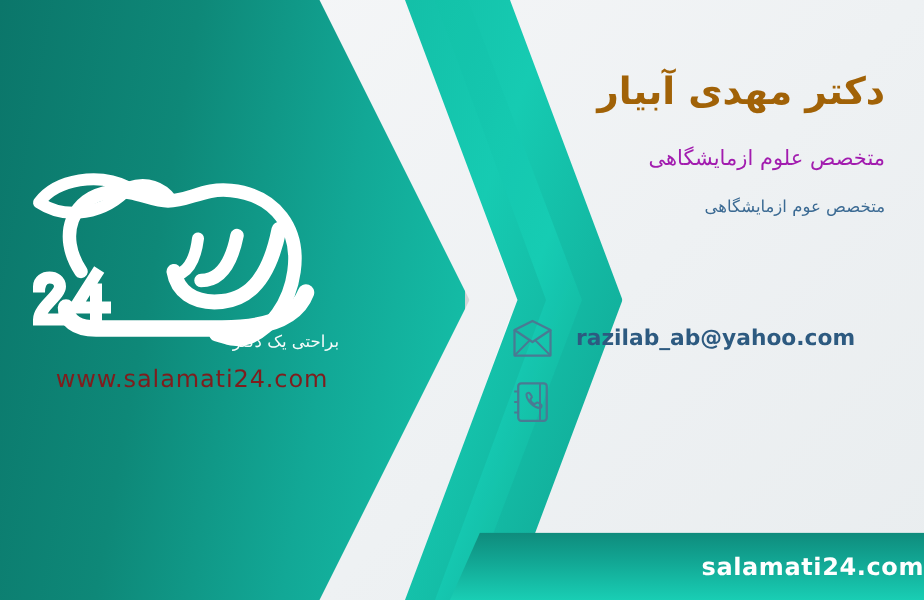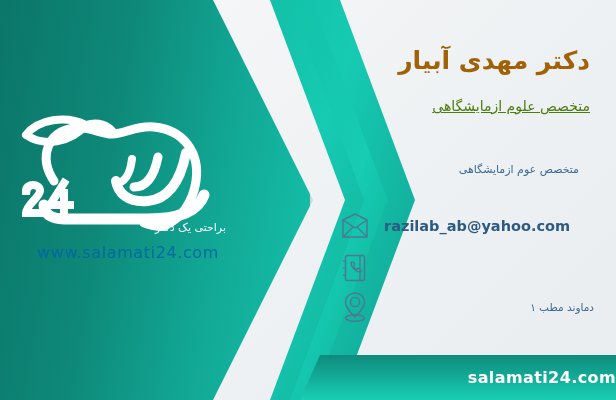--- a/index.html
+++ b/index.html
@@ -75,21 +75,21 @@
     direction: rtl;
     white-space: nowrap;
     opacity: .97;
   }
   .logo-url {
     position: absolute;
     left: 0; right: 0; top: 148px;
     text-align: center;
     font-size: 16px;
     letter-spacing: .6px;
-    color: #0369a1;
+    color: #7f1d1d;
     direction: ltr;
     font-family: "DejaVu Sans", "Liberation Sans", sans-serif;
   }
 
   
   .content {
     position: absolute;
     left: 330px; top: 0;
     width: 268px; height: 400px;
     text-align: right;
@@ -104,32 +104,30 @@
     color: #a16207;
     letter-spacing: 0px;
     line-height: 1.2;
     white-space: nowrap;
   }
   .doc-spec1 {
     position: absolute;
     right: 8px; top: 97px;
     width: 250px;
     font-size: 14px;
-    color: #4d7c0f;
+    color: #a21caf;
     line-height: 1.3;
-    text-decoration: underline;
   }
   .doc-spec2 {
     position: absolute;
-    right: 19px; top: 131px;
+    right: 8px; top: 131px;
     width: 250px;
     font-size: 11px;
     color: #3b6a93;
     line-height: 1.3;
-    margin-top: 32px;
   }
 
   
   .contact-row {
     position: absolute;
     right: 4px;
     display: flex;
     align-items: center;
     justify-content: flex-end;
     flex-direction: row-reverse;
@@ -249,31 +247,20 @@
                    C15.6 15.5, 16.2 15, 16.9 15.5 L18.5 16.6 C19.5 17.4, 18.9 18.9, 17.9 18.9
                    C14 19, 9 14, 9 10 Z" fill="none" stroke="#4a7a93" stroke-width="1.4" stroke-linejoin="round"></path>
           <line x1="0.8" y1="8" x2="3.5" y2="8" stroke="#4a7a93" stroke-width="1.2"></line>
           <line x1="0.8" y1="15" x2="3.5" y2="15" stroke="#4a7a93" stroke-width="1.2"></line>
           <line x1="0.8" y1="22" x2="3.5" y2="22" stroke="#4a7a93" stroke-width="1.2"></line>
         </svg>
       </span>
       <span class="c-text"></span>
     </div>
 
-    <div class="contact-row c-addr">
-      <span class="c-icon">
-        <svg width="30" height="32" viewBox="0 0 30 32" aria-hidden="true">
-          <path d="M15 2 C9.5 2, 5.5 6, 5.5 11 C5.5 17.5, 15 26, 15 26 C15 26, 24.5 17.5, 24.5 11
-                   C24.5 6, 20.5 2, 15 2 Z" fill="none" stroke="#4a7a93" stroke-width="1.5"></path>
-          <circle cx="15" cy="11" r="4.6" fill="none" stroke="#4a7a93" stroke-width="1.4"></circle>
-          <ellipse cx="15" cy="27" rx="9.5" ry="3.2" fill="none" stroke="#4a7a93" stroke-width="1.4"></ellipse>
-        </svg>
-      </span>
-      <span class="c-text rtl">دماوند مطب ۱</span>
-    </div>
 
   </div>
 
   <div class="footer-band">
     <span class="footer-text">salamati24.com</span>
   </div>
 
 </div>
 
 </body></html>

